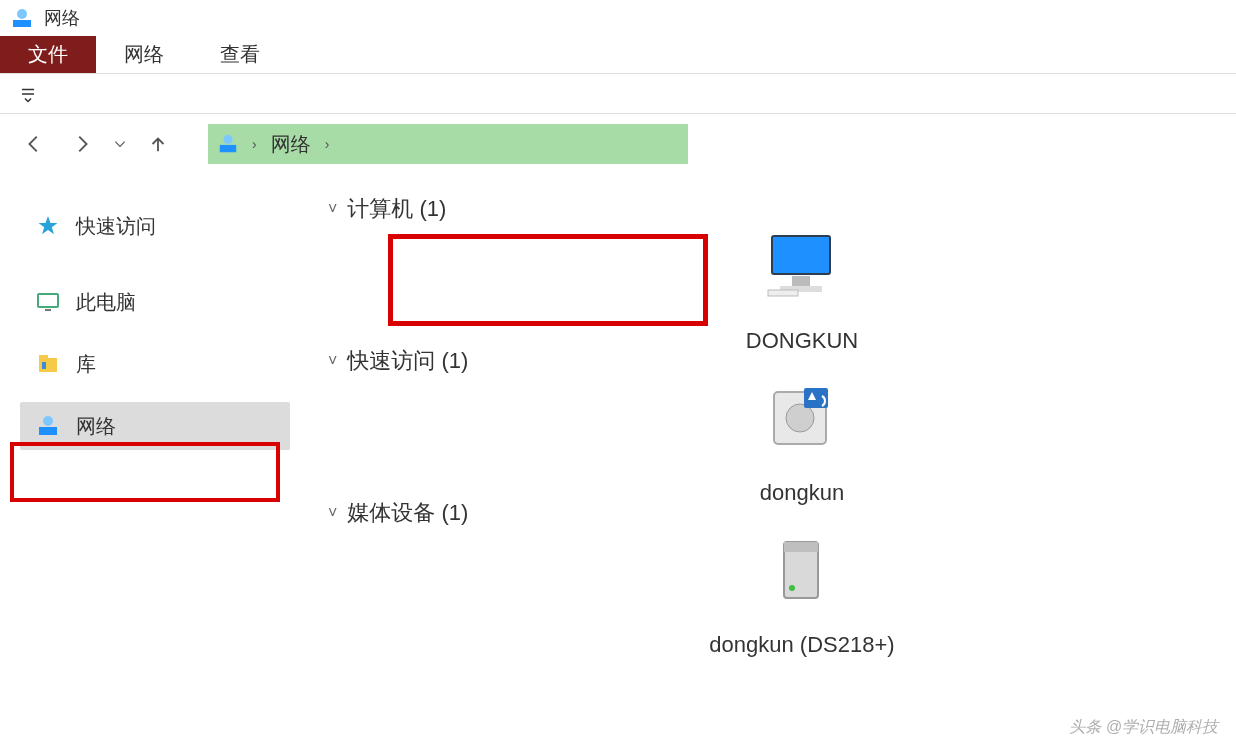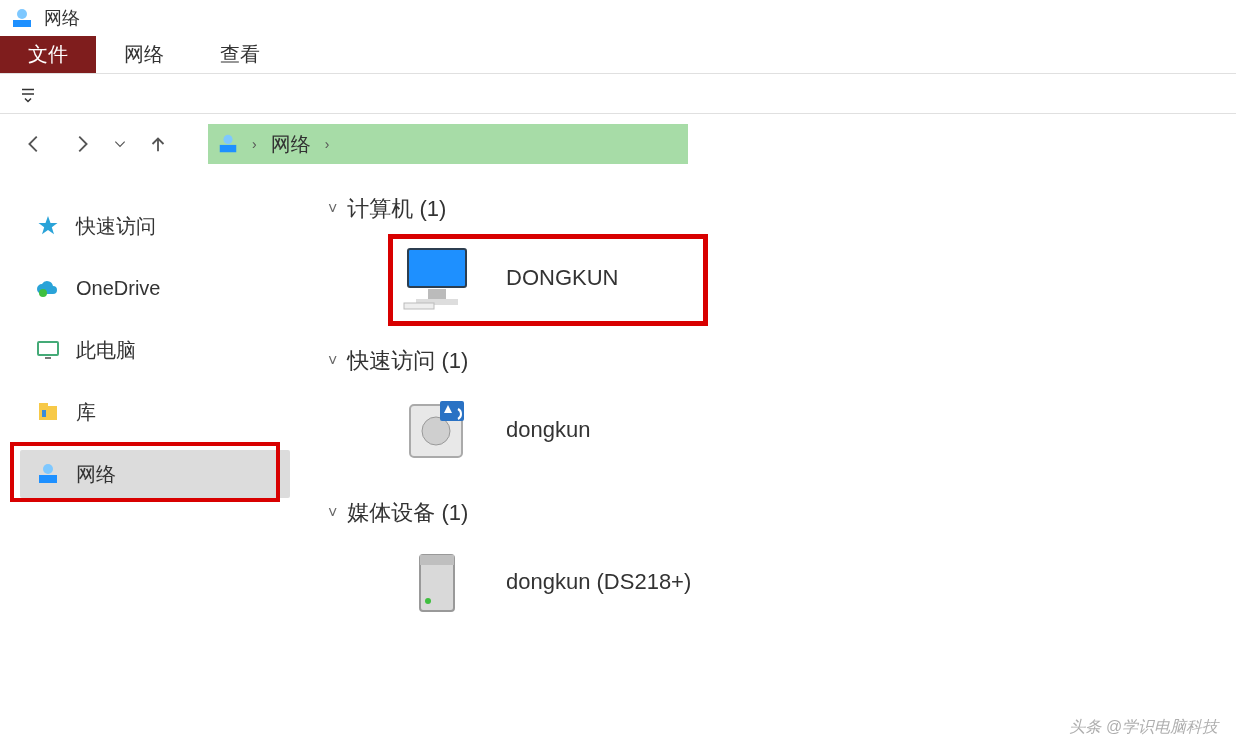--- a/index.html
+++ b/index.html
@@ -34,21 +34,21 @@
   .side-item.selected { background: #dcdcdc; }
   .side-gap { height: 14px; }
   .side-highlight { position: absolute; left: 10px; top: 268px; width: 270px; height: 60px; border: 4px solid #d80000; pointer-events: none; }
 
   
   .content { flex: 1; padding: 20px 20px 20px 28px; overflow: auto; }
   .group { margin-bottom: 20px; }
   .group-header { display: flex; align-items: center; gap: 10px; font-size: 22px; color: #333; cursor: pointer; margin-bottom: 6px; }
   .group-header .chev { color: #666; font-size: 16px; transform: rotate(0deg); }
   .group-items { padding-left: 60px; }
-  .item { display: flex; align-items: center; gap: 28px; height: 96px; padding: 0 10px; cursor: pointer; position: relative; }
+  .item { display: flex; align-items: center; gap: 28px; height: 96px; padding: 0 10px; cursor: pointer; position: relative; flex-direction: column; }
   .item-label { font-size: 22px; }
   .item-highlight { position: absolute; left: 0; top: 4px; width: 320px; height: 92px; border: 5px solid #d80000; pointer-events: none; }
 
   
   .icon { width: 28px; height: 28px; display: inline-flex; align-items: center; justify-content: center; flex-shrink: 0; }
   .icon.big { width: 80px; height: 70px; }
 
   
   .watermark { position: absolute; right: 18px; bottom: 10px; font-size: 16px; color: rgba(120,120,120,0.6); font-style: italic; pointer-events: none; }
 </style>
@@ -120,29 +120,20 @@
   <div class="sidebar">
     <div class="side-item">
       <span class="icon">
         <svg viewBox="0 0 24 24" width="24" height="24">
             <path d="M12 2l2.5 7h7l-5.7 4.3 2.2 7L12 16l-6 4.3 2.2-7L2.5 9h7z" fill="#2aa3d8"></path>
           </svg>
       </span>
       <span>快速访问</span>
     </div>
     <div class="side-gap"></div>
-    <div class="side-item">
-      <span class="icon">
-        <svg viewBox="0 0 24 24" width="24" height="24">
-            <path d="M6 18a5 5 0 010-10 6 6 0 0111 2 4 4 0 010 8H6z" fill="#2aa3d8"></path>
-            <circle cx="7" cy="17" r="4" fill="#3fbf3f"></circle>
-          </svg>
-      </span>
-      <span>OneDrive</span>
-    </div>
     <div class="side-gap"></div>
     <div class="side-item">
       <span class="icon">
         <svg viewBox="0 0 24 24" width="24" height="24">
             <rect x="2" y="4" width="20" height="13" rx="1" fill="none" stroke="#4a7" stroke-width="2"></rect>
             <rect x="9" y="19" width="6" height="2" fill="#777"></rect>
           </svg>
       </span>
       <span>此电脑</span>
     </div>

